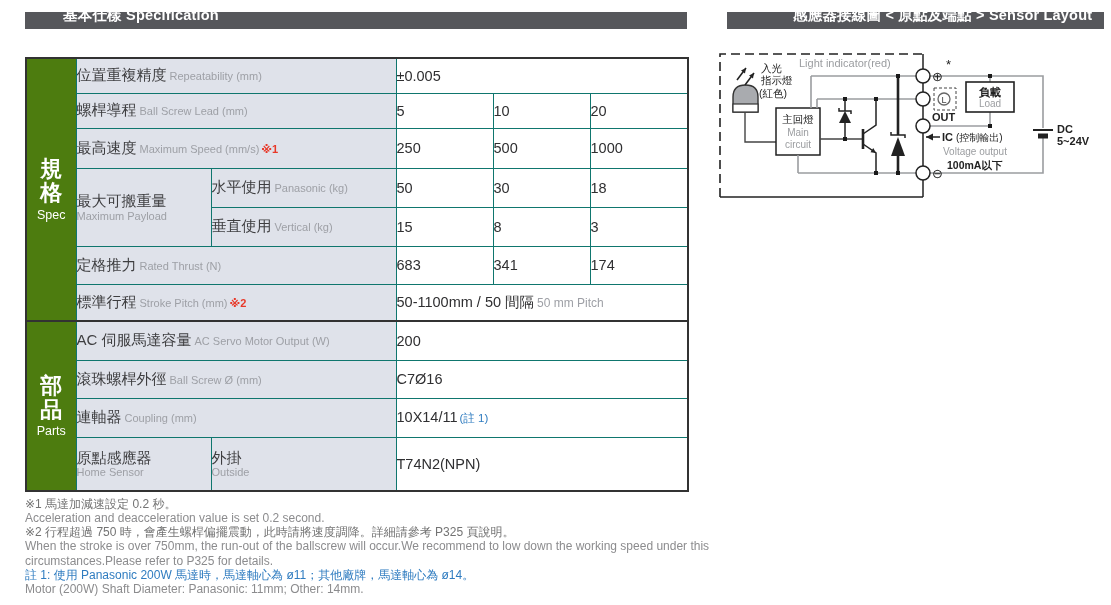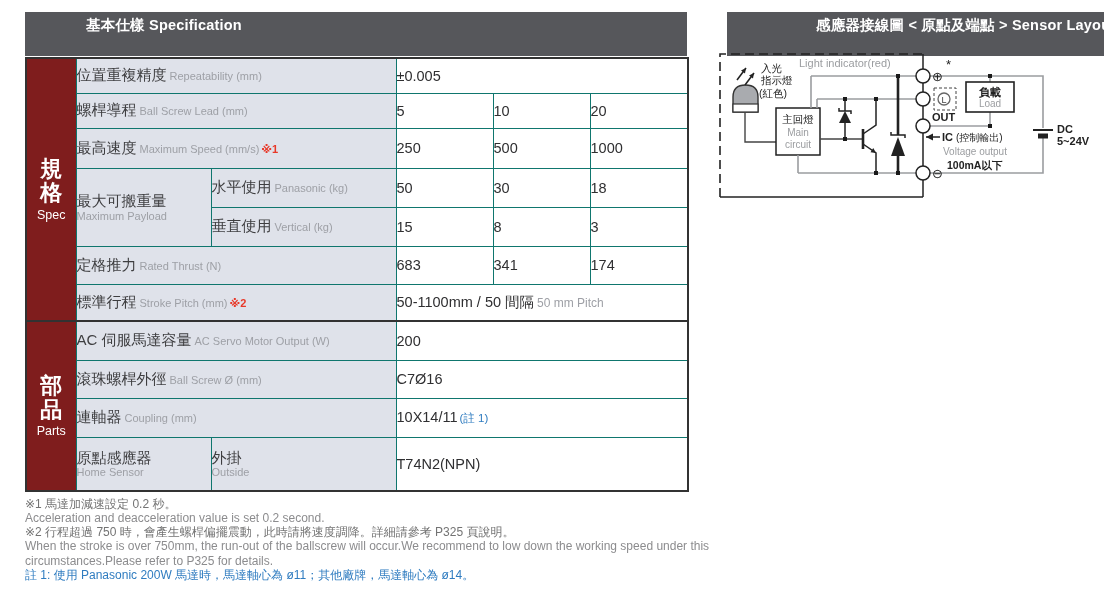--- a/index.html
+++ b/index.html
@@ -1,29 +1,29 @@
 <!DOCTYPE html>
 <html><head>
 <meta charset="utf-8">
 <style>
   html,body{margin:0;padding:0;background:#fff;}
   .canvas{
     position:relative;width:1111px;height:605px;background:#fff;overflow:hidden;
     font-family:"Liberation Sans","DejaVu Sans",sans-serif;
   }
   
-  .hbar{position:absolute;top:12px;height:44px;background:#56575B;display:flex;align-items:flex-start;gap:23px;}
+  .hbar{position:absolute;top:12px;height:17px;background:#56575B;display:flex;align-items:flex-end;}
   .hbar .hsq{width:28px;background:#4A7190;flex:0 0 28px;}
   .hbar .htxt{color:#fff;font-size:14.5px;font-weight:bold;line-height:27px;padding-left:10px;padding-right:12px;letter-spacing:.2px;white-space:nowrap;}
   .hbar.left{left:25px;width:662px;}
   .hbar.right{left:727px;width:349px;padding-left:28px;}
   
   table.spec{position:absolute;left:25px;top:57px;width:662px;border-collapse:collapse;table-layout:fixed;border:2px solid #323232;}
   table.spec td{border:1px solid #0f766e;padding:0;vertical-align:middle;overflow:hidden;}
-  td.band{background:#7f1d1d;color:#fff;text-align:center;}
+  td.band{background:#4d7c0f;color:#fff;text-align:center;}
   .band-zh{width:1.15em;margin:0 auto;word-break:break-all;line-height:1.08;font-size:22px;font-weight:bold;}
   .band-en{font-size:12.5px;margin-top:3px;text-align:center;}
   td.lbl{background:#DFE2EA;padding-left:8px;}
   td.val{background:#fff;text-align:left;font-size:14.5px;color:#2F2F31;}
   .zh{font-size:15px;color:#3E3E40;}
   .en{font-size:11px;color:#9EA0A6;margin-left:3px;}
   .mark{font-size:11px;color:#E83828;font-weight:bold;margin-left:2px;}
   .two-line .zh{display:block;line-height:1.15;}
   .two-line .en{display:block;margin-left:0;line-height:1.1;}
   .val .sub{font-size:12px;color:#9EA0A6;margin-left:3px;}
@@ -256,15 +256,16 @@
       <text x="344" y="103" font-size="11" font-weight="600" class="tblk">5~24V</text>
     </svg>
   </div>
 
   <div class="notes">
     <p class="red">※1 馬達加減速設定 0.2 秒。</p>
     <p class="gray">Acceleration and deacceleration value is set 0.2 second.</p>
     <p class="red">※2 行程超過 750 時，會產生螺桿偏擺震動，此時請將速度調降。詳細請參考 P325 頁說明。</p>
     <p class="gray">When the stroke is over 750mm, the run-out of the ballscrew will occur.We recommend to low down the working speed under this circumstances.Please refer to P325 for details.</p>
     <p class="blue">註 1: 使用 Panasonic 200W 馬達時，馬達軸心為 ø11；其他廠牌，馬達軸心為 ø14。</p>
+    <p class="gray">Motor (200W) Shaft Diameter: Panasonic: 11mm; Other: 14mm.</p>
   </div>
 
 </div>
 
 </body></html>

